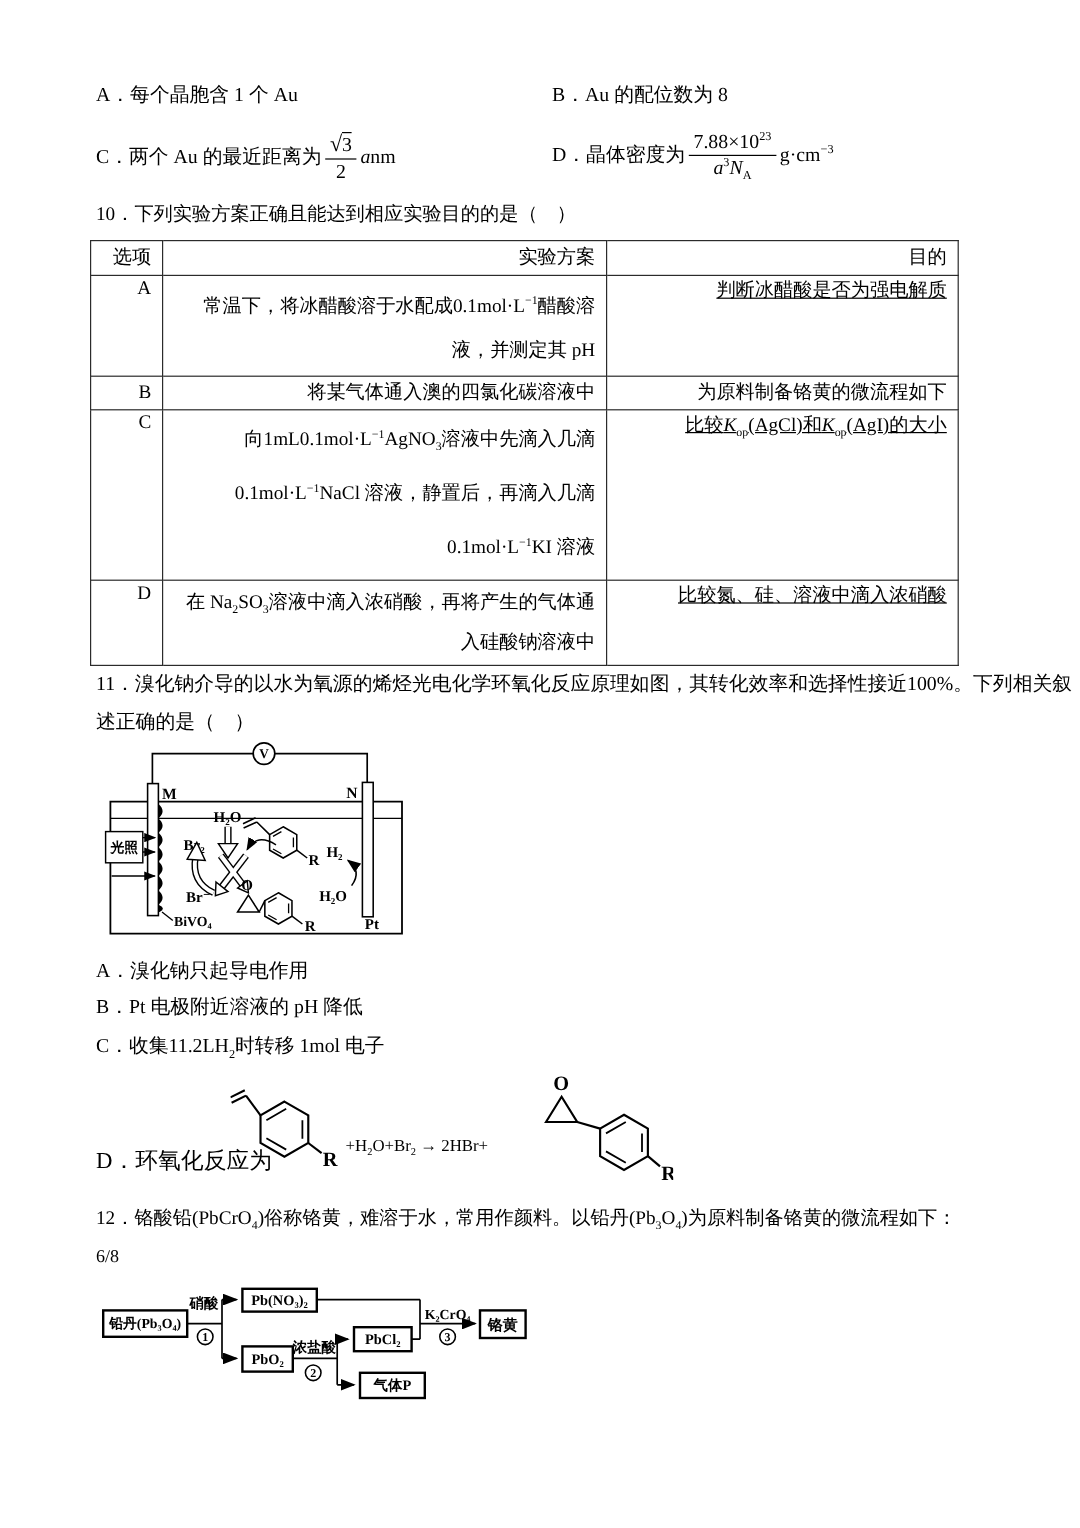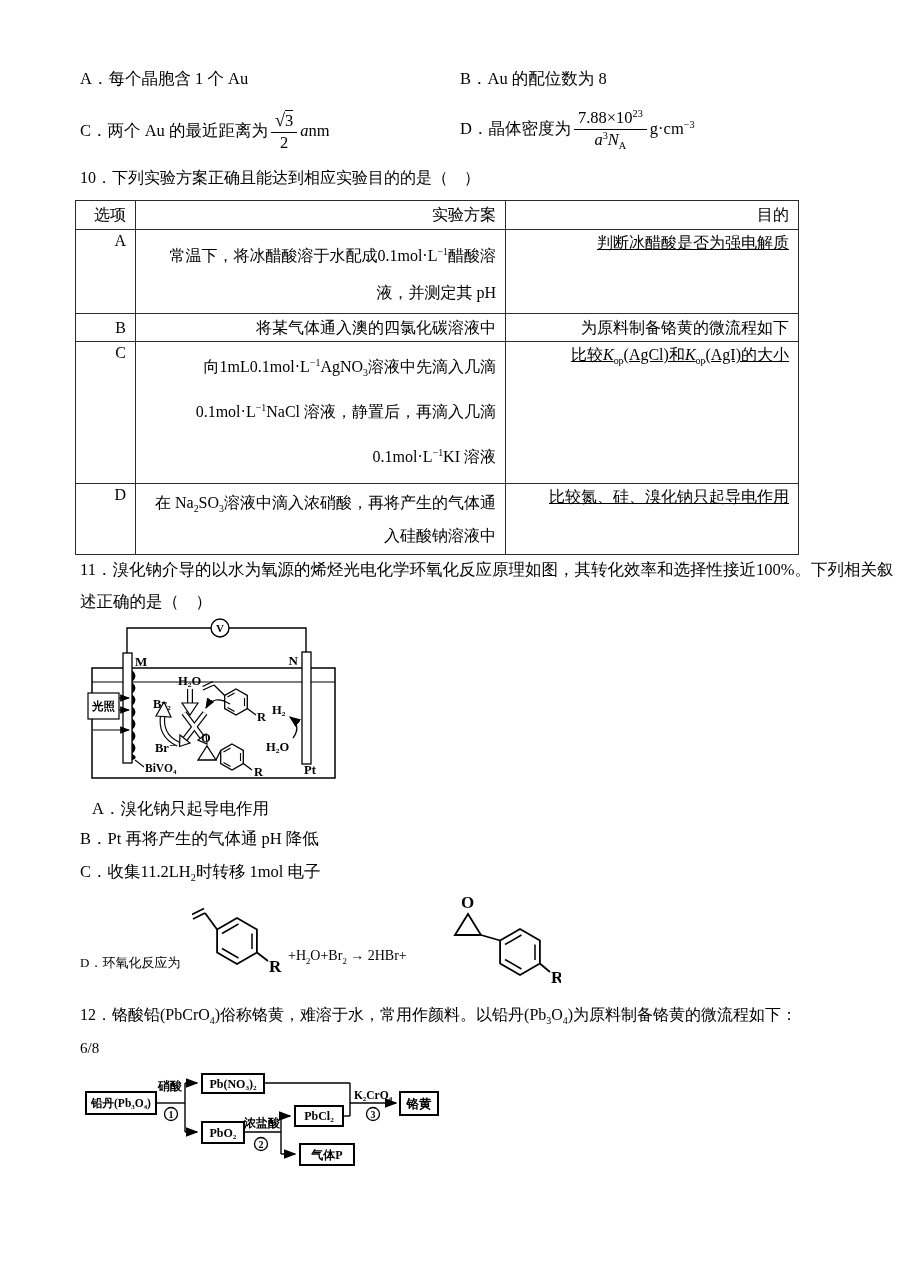--- a/index.html
+++ b/index.html
@@ -100,21 +100,21 @@
           <div class="schline">0.1mol·L<sup>−1</sup>KI 溶液</div>
         </td>
         <td class="purpose">比较<i>K</i><sub>op</sub>(AgCl)和<i>K</i><sub>op</sub>(AgI)的大小</td>
       </tr>
       <tr class="rD">
         <td class="optcell">D</td>
         <td class="scheme">
           <div class="schline">在 Na<sub>2</sub>SO<sub>3</sub>溶液中滴入浓硝酸，再将产生的气体通</div>
           <div class="schline">入硅酸钠溶液中</div>
         </td>
-        <td class="purpose">比较氮、硅、溴化钠只起导电作用</td>
+        <td class="purpose">比较氮、硅、溶液中滴入浓硝酸</td>
       </tr>
     </tbody>
       </table>
   </div>
 
   <div class="stem-wrap" style="left:80px;top:554px;">11．溴化钠介导的以水为氧源的烯烃光电化学环氧化反应原理如图，其转化效率和选择性接近100%。下列相关叙述正确的是（　）</div>
 
   <svg class="abs" style="left:86px;top:614px;" width="256" height="172" viewBox="0 0 256 172">
     <defs>
       <marker id="ah1" markerWidth="9" markerHeight="7" refX="8" refY="3.5" orient="auto">
@@ -176,26 +176,26 @@
     <path d="M154.5,139 V147 M144.5,152.5 L137.5,148.5 M137.5,138 L144.5,134" stroke="#000" stroke-width="1.1" fill="none"></path>
     <line x1="157.3" y1="149.5" x2="166" y2="156" stroke="#000" stroke-width="1.3"></line>
     <text x="168" y="162" font-size="12.5" font-weight="bold">R</text>
 
     <text x="186" y="100" font-size="12.5" font-weight="bold">H₂</text>
     <text x="180" y="137" font-size="12.5" font-weight="bold">H₂O</text>
     <path d="M207,124 Q216,112 204,103" fill="none" stroke="#000" stroke-width="1.3" marker-end="url(#ah1)"></path>
     <text x="218" y="160" font-size="12.5" font-weight="bold">Pt</text>
   </svg>
 
-  <div class="q11opt" style="left:92px;top:798px;font-family:Liberation Serif, serif;">A．溴化钠只起导电作用</div>
-  <div class="q11opt" style="left:80px;top:828px;">B．Pt 再将产生的气体通 pH 降低</div>
+  <div class="q11opt" style="left:80px;top:798px;font-family:Liberation Serif, serif;">A．溴化钠只起导电作用</div>
+  <div class="q11opt" style="left:80px;top:828px;">B．Pt 电极附近溶液的 pH 降低</div>
   <div class="q11opt" style="left:80px;top:861px;">C．收集11.2LH<sub>2</sub>时转移 1mol 电子</div>
 
   <div class="abs" style="left:0;top:884px;width:900px;height:118px;">
-    <div class="abs" style="left:80px;top:70px;font-size:13px;white-space:nowrap;">D．环氧化反应为</div>
+    <div class="abs" style="left:80px;top:70px;font-size:19px;white-space:nowrap;">D．环氧化反应为</div>
     <svg class="abs" style="left:192px;top:4px;" width="92" height="95" viewBox="0 0 92 95">
       <polygon points="45,30 64.9,41.5 64.9,64.5 45,76 25.1,64.5 25.1,41.5" fill="none" stroke="#000" stroke-width="1.8"></polygon>
       <path d="M60,45.5 V61 M46.5,70 L30,60.5 M30,45.5 L46.5,36" stroke="#000" stroke-width="1.5" fill="none"></path>
       <path d="M25.1,41.5 L13,25 M13,25 L1,31 M12,20.5 L0,26.5" stroke="#000" stroke-width="1.8" fill="none"></path>
       <line x1="64.9" y1="64.5" x2="76" y2="73" stroke="#000" stroke-width="1.8"></line>
       <text x="77" y="84" font-size="17" font-weight="bold">R</text>
     </svg>
     <div class="abs" style="left:288px;top:64px;font-size:14px;white-space:nowrap;">+H<sub>2</sub>O+Br<sub>2</sub> → 2HBr+</div>
     <svg class="abs" style="left:436px;top:2px;" width="125" height="102" viewBox="0 0 125 102">
       <text x="25" y="22" font-size="17" font-weight="bold">O</text>

